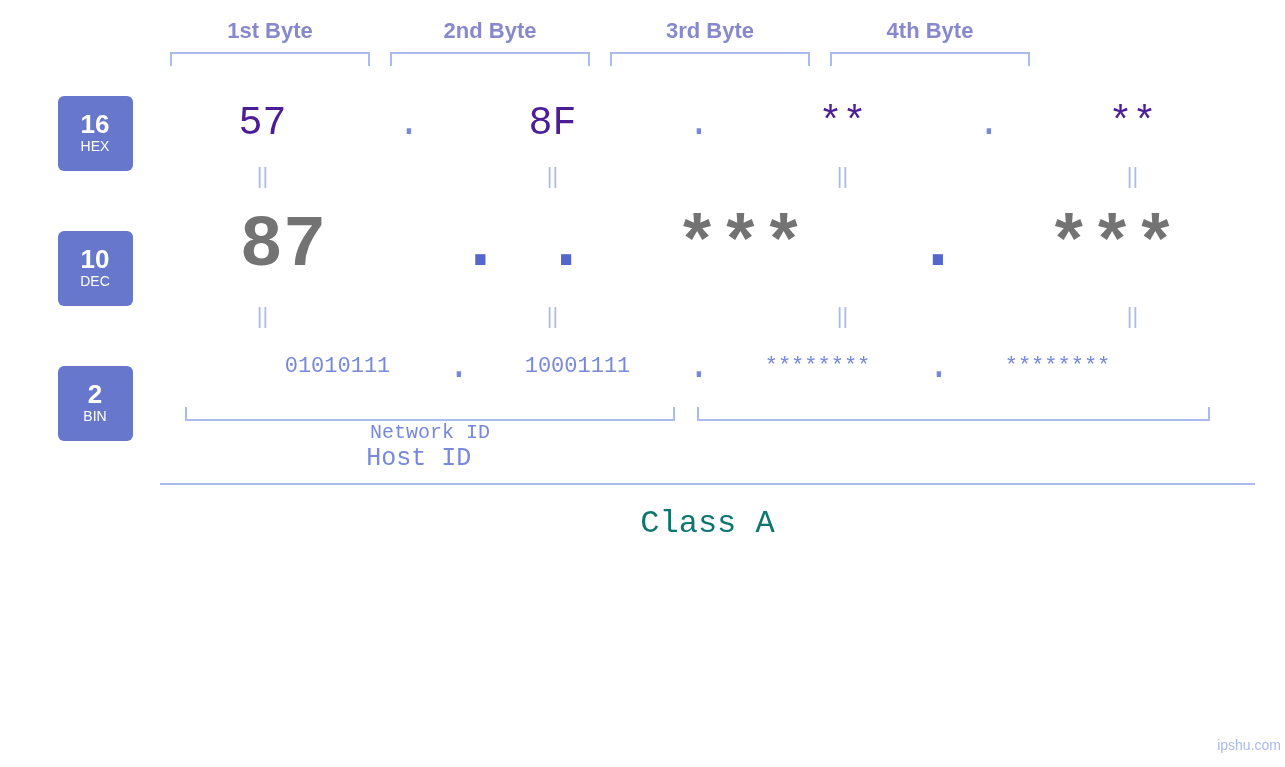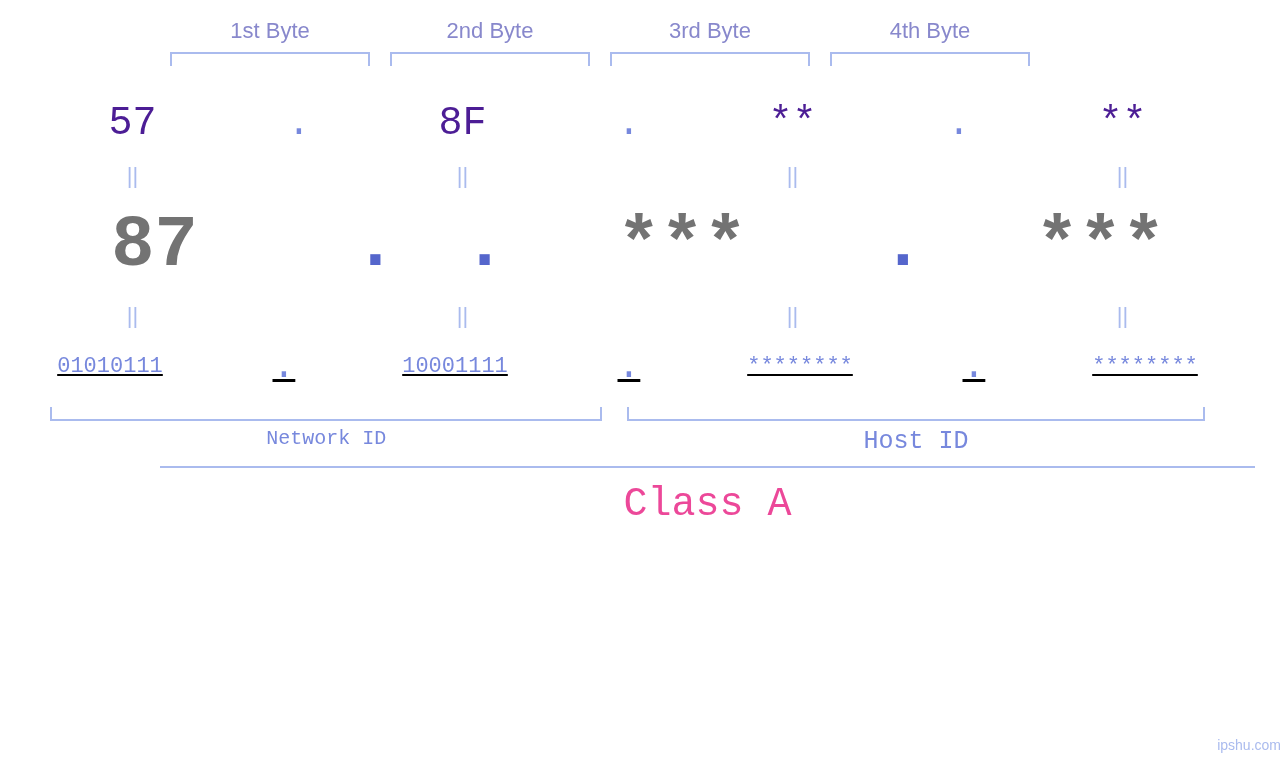--- a/index.html
+++ b/index.html
@@ -12,20 +12,21 @@
       overflow: hidden;
       position: relative;
     }
 
     .byte-header {
       color: #8888cc;
       font-size: 22px;
       font-family: Arial, sans-serif;
       text-align: center;
       width: 220px;
+      font-weight: bold;
     }
 
     .badge {
       background: #6677cc;
       color: white;
       border-radius: 6px;
       width: 75px;
       height: 75px;
       display: flex;
       flex-direction: column;
@@ -132,20 +133,43 @@
 
   <div style="display:flex; width:1285px; margin-left:160px; margin-top:8px; gap:0;">
     <div style="width:200px; height:14px; border-top:2px solid #aabbee; border-left:2px solid #aabbee; border-right:2px solid #aabbee; margin:0 10px;"></div>
     <div style="width:200px; height:14px; border-top:2px solid #aabbee; border-left:2px solid #aabbee; border-right:2px solid #aabbee; margin:0 10px;"></div>
     <div style="width:200px; height:14px; border-top:2px solid #aabbee; border-left:2px solid #aabbee; border-right:2px solid #aabbee; margin:0 10px;"></div>
     <div style="width:200px; height:14px; border-top:2px solid #aabbee; border-left:2px solid #aabbee; border-right:2px solid #aabbee; margin:0 10px;"></div>
   </div>
 
   <div style="display:flex; flex-direction:row; width:1285px; margin-top:20px;">
 
+    <div style="display:flex; flex-direction:column; align-items:center; width:140px; gap:0; padding-left:50px;">
+
+      <div style="margin-top:10px; margin-bottom:60px;">
+        <div class="badge">
+          <span class="badge-num">16</span>
+          <span class="badge-label">HEX</span>
+        </div>
+      </div>
+
+      <div style="margin-bottom:60px;">
+        <div class="badge">
+          <span class="badge-num">10</span>
+          <span class="badge-label">DEC</span>
+        </div>
+      </div>
+
+      <div>
+        <div class="badge">
+          <span class="badge-num">2</span>
+          <span class="badge-label">BIN</span>
+        </div>
+      </div>
+    </div>
 
     <div style="flex:1; display:flex; flex-direction:column; margin-right:30px;">
 
       <div style="display:flex; align-items:center; justify-content:space-around; height:75px;">
         <div class="cell">57</div>
         <div class="dot">.</div>
         <div class="cell">8F</div>
         <div class="dot">.</div>
         <div class="cell">**</div>
         <div class="dot">.</div>
@@ -174,45 +198,45 @@
       <div style="display:flex; align-items:center; justify-content:space-around; height:30px;">
         <div class="eq-cell">||</div>
         <div class="eq-dot-placeholder"></div>
         <div class="eq-cell">||</div>
         <div class="eq-dot-placeholder"></div>
         <div class="eq-cell">||</div>
         <div class="eq-dot-placeholder"></div>
         <div class="eq-cell">||</div>
       </div>
 
-      <div style="display:flex; align-items:center; justify-content:space-between; height:70px;text-decoration:underline;">
+      <div style="display:flex; align-items:center; justify-content:center; height:70px;">
         <div class="bin-cell">01010111</div>
         <div class="dot">.</div>
         <div class="bin-cell">10001111</div>
         <div class="dot">.</div>
         <div class="bin-cell">********</div>
         <div class="dot">.</div>
         <div class="bin-cell">********</div>
       </div>
 
       <div style="display:flex; width:100%; margin-top:6px; align-items:flex-start;">
 
         <div style="width:44%; height:14px; border-bottom:2px solid #aabbee; border-left:2px solid #aabbee; border-right:2px solid #aabbee; margin-left:4%;"></div>
 
         <div style="width:46%; height:14px; border-bottom:2px solid #aabbee; border-left:2px solid #aabbee; border-right:2px solid #aabbee; margin-left:2%;"></div>
       </div>
 
-      <div style="display:flex; width:100%; margin-top:6px;">
+      <div style="display:flex; width:100%; flex-direction:column;">
         <div style="width:44%; text-align:center; margin-left:4%; color:#7788dd; font-size:20px; font-family:'Courier New',Courier,monospace;">Network ID</div>
         <div style="width:46%; text-align:center; margin-left:2%; color:#7788dd; font-size:25px; font-family:'Courier New',Courier,monospace;">Host ID</div>
       </div>
 
     </div>
   </div>
 
   <div style="margin-left:160px; margin-right:30px; margin-top:10px;">
     <div style="height:2px; background:#aabbee; width:100%;"></div>
-    <div style="text-align:center; color:#ec4899; font-size:40px; font-family:'Courier New',Courier,monospace; margin-top:14px;">Class A</div>
+    <div style="text-align:center; color:#0f766e; font-size:32px; font-family:'Courier New',Courier,monospace; margin-top:20px;">Class A</div>
   </div>
 
   <div class="watermark">ipshu.com</div>
 
 </div>
 
 </body></html>

